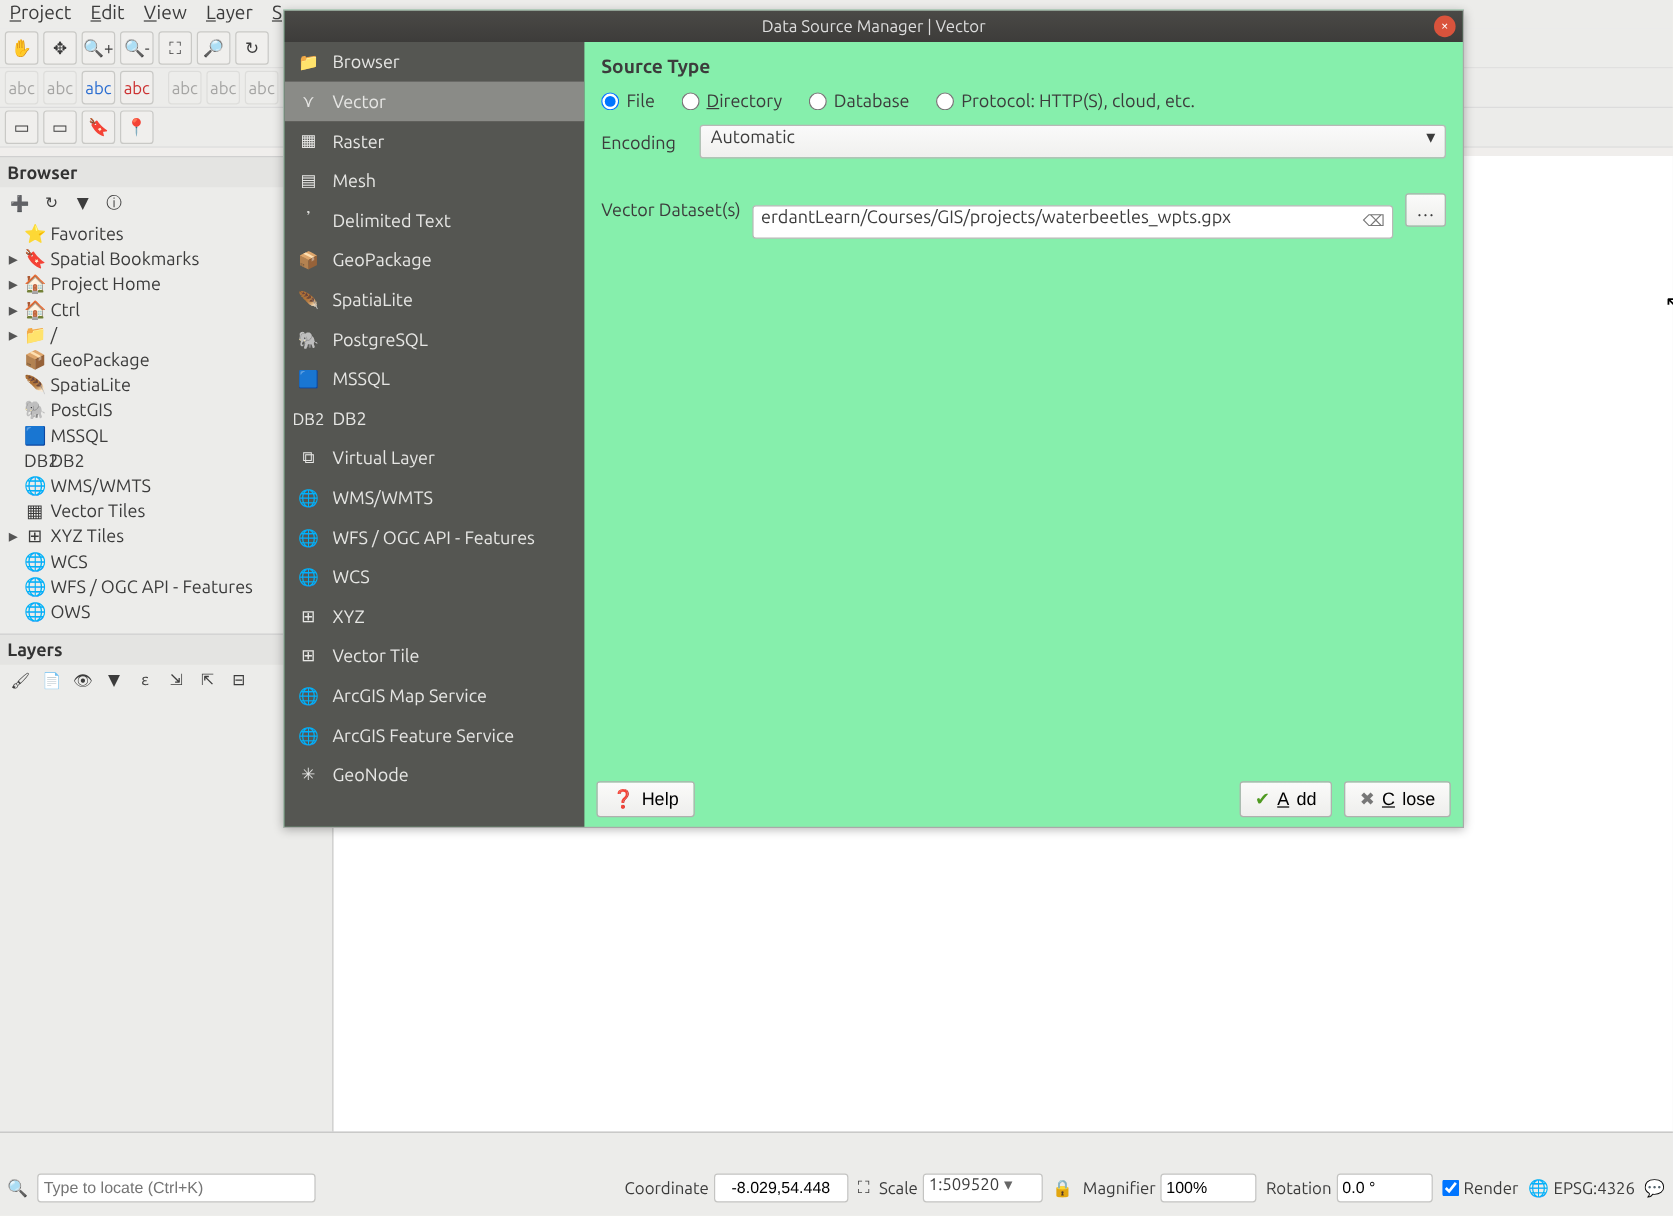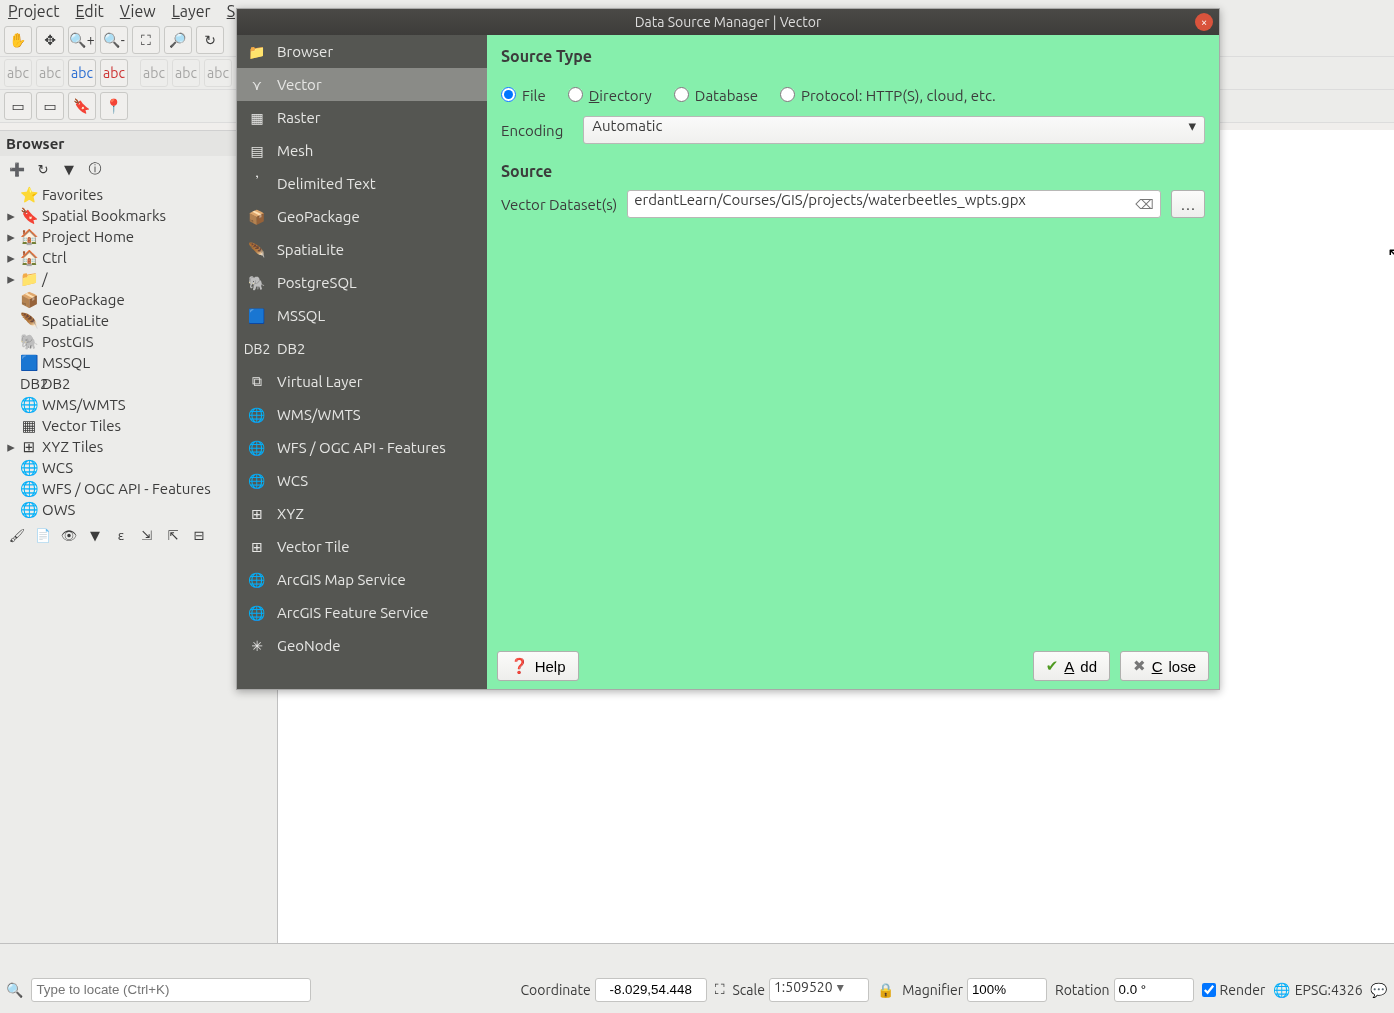--- a/index.html
+++ b/index.html
@@ -39,26 +39,26 @@
   .titlebar { height:26px; background: linear-gradient(#4a4946,#3d3c3a); color:#ddd; display:flex; align-items:center; justify-content:center; position:relative; font-size:14px; }
   .closebtn { position:absolute; right:6px; top:4px; width:18px; height:18px; border-radius:50%; background:#d9533c; color:#fff; display:flex; align-items:center; justify-content:center; font-size:11px; line-height:1; }
   .dlg-body { display:flex; height:calc(100% - 26px); }
   .sidebar { width:250px; background:#555652; color:#e6e6e4; overflow-y:hidden; }
   .sb-item { display:flex; align-items:center; gap:10px; height:33px; padding:0 10px; cursor:default; }
   .sb-item.selected { background:#8a8b87; }
   .sb-icon { width:20px; height:20px; display:inline-flex; align-items:center; justify-content:center; font-size:14px; }
   .content { flex:1; position:relative; padding:12px 14px; }
   .section-label { font-weight:700; font-size:16px; margin-bottom:10px; }
   .radios { display:flex; gap:22px; align-items:center; margin-bottom:12px; font-size:15px; }
-  .radios label { display:flex; align-items:flex-start; gap:6px;margin-top:12px; }
+  .radios label { display:flex; align-items:flex-end; gap:6px; }
   .enc-row { display:flex; align-items:center; gap:20px; margin-bottom:18px; }
   .enc-select { flex:1; }
   .select { height:28px; border:1px solid #b8b8b6; background:linear-gradient(#fafafa,#f0f0ee); border-radius:3px; display:flex; align-items:flex-start; justify-content:space-between; padding:0 8px; }
   .src-row { display:flex; align-items:center; gap:10px; }
-  .path-input { flex:1; height:28px; border:1px solid #b8b8b6; background:#fff; border-radius:3px; padding:0 18px 0 6px; position:relative; font-size:15px; overflow:hidden; white-space:nowrap; }
+  .path-input { flex:1; height:28px; border:1px solid #b8b8b6; background:#fff; border-radius:3px; padding:0 18px 0 6px; position:relative; font-size:15px; overflow:hidden; white-space:nowrap;margin-top:21px; }
   .clear-x { position:absolute; right:6px; top:50%; transform:translateY(-50%); color:#777; font-size:13px; }
   .browse-btn { width:34px; height:28px; border:1px solid #b0b0ae; border-radius:3px; background:linear-gradient(#fbfbfa,#eeeeec); display:flex; align-items:center; justify-content:center; }
   .dlg-buttons { position:absolute; left:0; right:0; bottom:0; height:46px; display:flex; align-items:center; padding:0 10px; gap:10px; }
   .btn { height:30px; padding:0 12px; border:1px solid #b0b0ae; border-radius:3px; background:linear-gradient(#fbfbfa,#eeeeec); display:flex; align-items:center; gap:6px; font-size:15px; }
   .spacer { flex:1; }
   .ico-help{color:#2965b5;}
   .ico-add{color:#4f9a21;}
   .ico-close{color:#777;}
   .cursor { position:absolute; left:900px; top:208px; font-size:18px; color:#000; pointer-events:none; }
 
@@ -190,20 +190,21 @@
         <span class="ticon">🌐</span>
         <span>WFS / OGC API - Features</span>
       </div>
       <div class="tree-row">
         <span class="caret"></span>
         <span class="ticon">🌐</span>
         <span>OWS</span>
       </div>
     </div>
 
+  <div class="panel-title" style="margin-top:6px">Layers</div>
   <div class="panel-tools">
     <div class="pt">🖌</div>
     <div class="pt">📄</div>
     <div class="pt">👁</div>
     <div class="pt">▼</div>
     <div class="pt">ε</div>
     <div class="pt">⇲</div>
     <div class="pt">⇱</div>
     <div class="pt">⊟</div>
   </div>
@@ -317,21 +318,20 @@
       </div>
       <div class="enc-row">
         <span>Encoding</span>
         <div class="enc-select">
           <div class="select">
             <span>Automatic</span>
             <span>▾</span>
           </div>
         </div>
       </div>
-      <div class="section-label">Source</div>
       <div class="src-row">
         <span>Vector Dataset(s)</span>
         <div class="path-input">
           <span>erdantLearn/Courses/GIS/projects/waterbeetles_wpts.gpx</span>
           <span class="clear-x">⌫</span>
         </div>
         <div class="browse-btn">
             <span>…</span>
           </div>
       </div>
@@ -346,21 +346,21 @@
         <div class="spacer"></div>
         <button class="btn"><span class="ico-add">✔</span><span class="underline">A</span>dd</button>
         <button class="btn"><span class="ico-close">✖</span><span class="underline">C</span>lose</button>
       </div>
     </div>
   </div>
 </div>
 
 <div class="statusbar">
   <span>🔍</span>
-  <input class="sinput" style="width: 280px; color: rgb(136, 136, 136);" placeholder="Type to locate (Ctrl+K)">
+  <input class="sinput" style="width: 232px; color: rgb(136, 136, 136);" placeholder="Type to locate (Ctrl+K)">
   <div class="spacer"></div>
   <div class="scell">
       <span>Coordinate</span>
     <input class="sinput" style="width: 112px; text-align: center;" value="-8.029,54.448">
     </div>
   <span>⛶</span>
   <div class="scell">
       <span>Scale</span>
     <div class="sinput sdrop" style="width:100px"><span>1:509520</span></div>
     </div>

